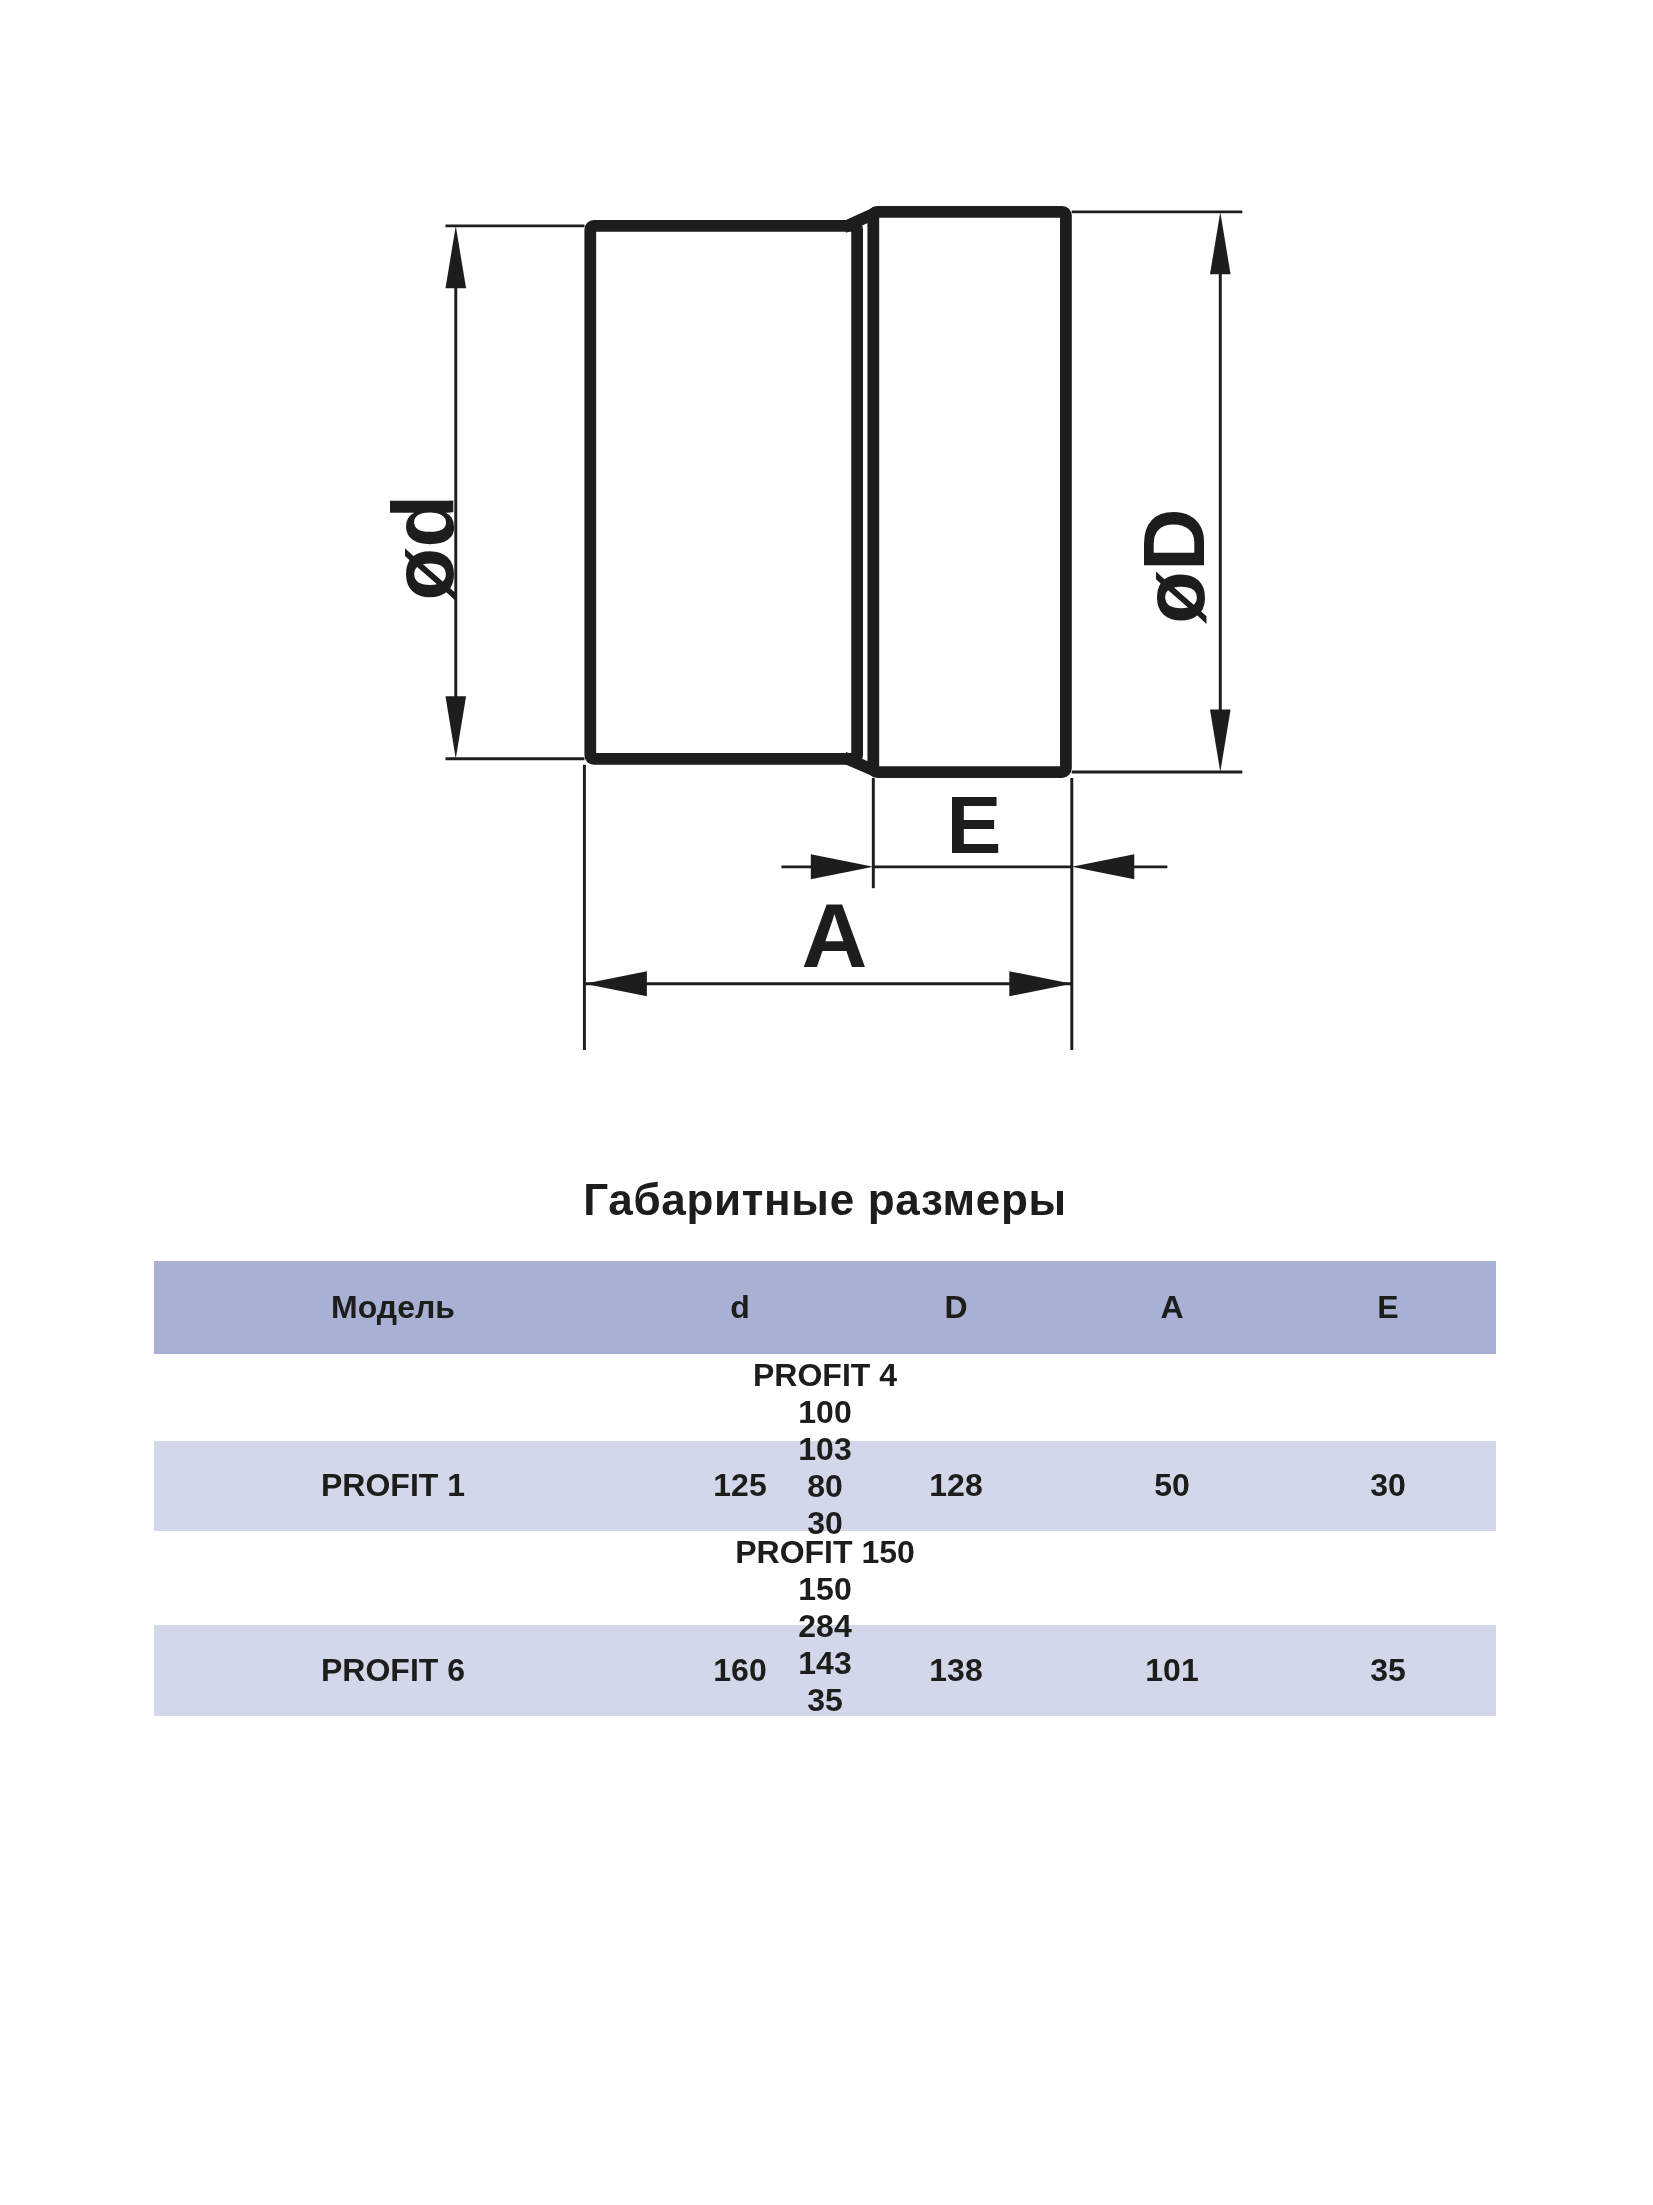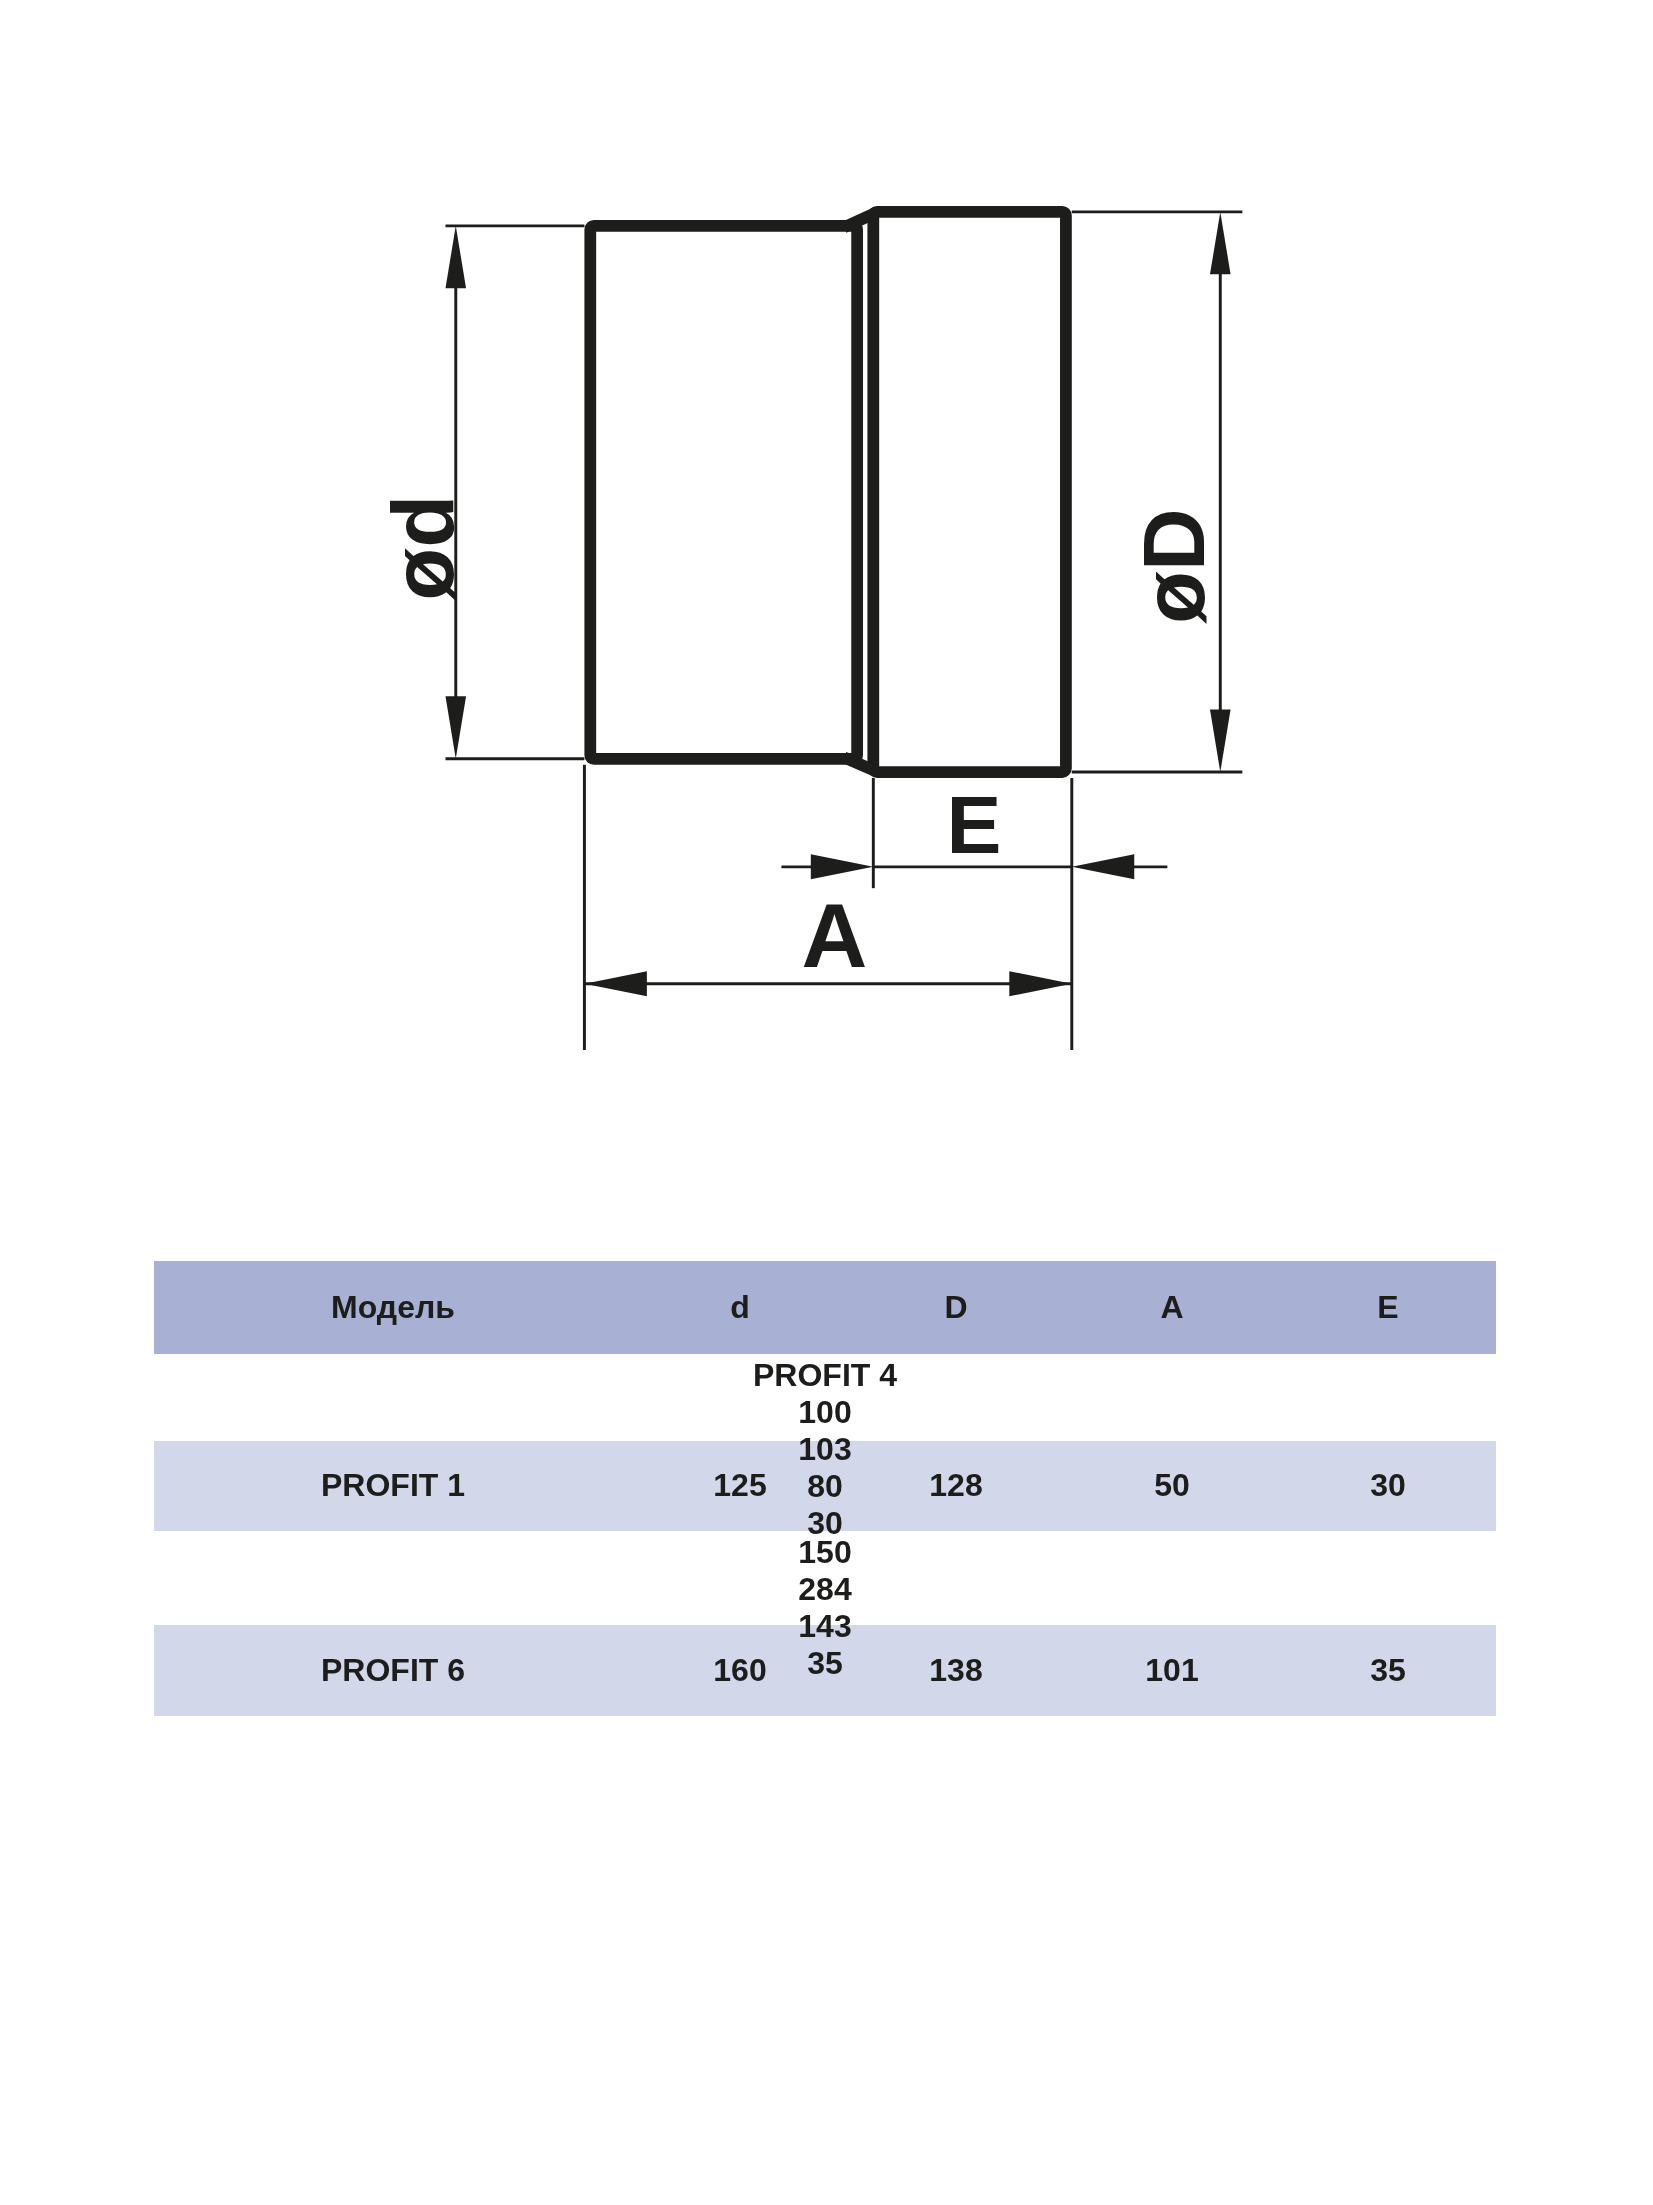--- a/index.html
+++ b/index.html
@@ -68,20 +68,21 @@
       <path stroke="none" fill="#1d1d1b" d="M795,1338 L880,1321 L880,1355 Z"></path>
       <path stroke="none" fill="#1d1d1b" d="M1458,1338 L1373,1321 L1373,1355 Z"></path>
     </g>
 
     <text class="dim-label" x="575" y="745" font-size="118" text-anchor="middle" dominant-baseline="central" transform="rotate(-90 575 745)">ød</text>
     <text class="dim-label" x="1597" y="770" font-size="118" text-anchor="middle" dominant-baseline="central" transform="rotate(-90 1597 770)">øD</text>
     <text class="dim-label" x="1325" y="1160" font-size="112" text-anchor="middle">E</text>
     <text class="dim-label" x="1135" y="1315" font-size="124" text-anchor="middle">A</text>
   </svg>
 
+  <div id="size-title">Габаритные размеры</div>
 
   <div id="size-table">
     <div class="t-row header">
       <div class="cell c-model">Модель</div>
       <div class="cell c-num">d</div>
       <div class="cell c-num">D</div>
       <div class="cell c-num">A</div>
       <div class="cell c-num">E</div>
     </div>
 
@@ -95,20 +96,21 @@
 
     <div class="t-row r-lav">
       <div class="cell c-model">PROFIT 1</div>
       <div class="cell c-num">125</div>
       <div class="cell c-num">128</div>
       <div class="cell c-num">50</div>
       <div class="cell c-num">30</div>
     </div>
 
     <div class="t-row r-white" style="height:88px;">
+      <div class="cell c-model">PROFIT 150</div>
       <div class="cell c-num">150</div>
       <div class="cell c-num">284</div>
       <div class="cell c-num">143</div>
       <div class="cell c-num">35</div>
     </div>
 
     <div class="t-row r-lav-last">
       <div class="cell c-model">PROFIT 6</div>
       <div class="cell c-num">160</div>
       <div class="cell c-num">138</div>

